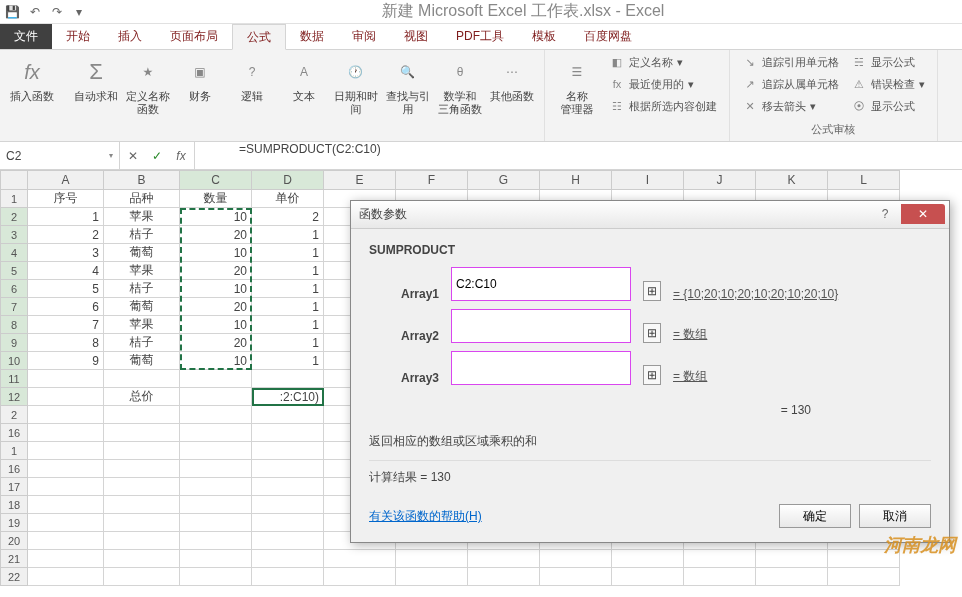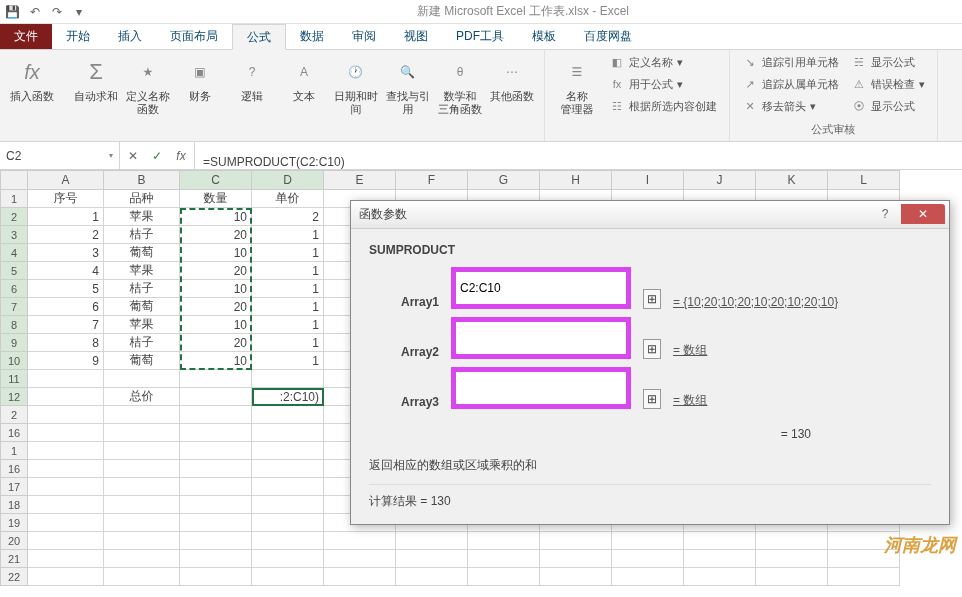--- a/index.html
+++ b/index.html
@@ -2,47 +2,47 @@
 <html><head>
 <meta charset="utf-8">
 <style>
 * { box-sizing: border-box; margin: 0; padding: 0; font-family: "Microsoft YaHei", "SimSun", Arial, sans-serif; }
 body { background: #fff; font-size: 12px; color: #444; overflow: hidden; width: 962px; height: 597px; position: relative; }
 
 
 .titlebar { height: 24px; background: #fff; border-bottom: 1px solid #e1e1e1; display: flex; align-items: center; padding: 0 4px; }
 .titlebar .qat { display: flex; gap: 4px; }
 .titlebar .qat-btn { width: 18px; height: 18px; display: flex; align-items: center; justify-content: center; color: #666; cursor: pointer; }
-.titlebar .title { flex: 1; text-align: center; color: #888; font-size: 12px; }
+.titlebar .title { flex: 1; text-align: center; color: #888; font-size: 16px; }
 
 
 .tabs { height: 26px; display: flex; align-items: stretch; background: #fff; border-bottom: 1px solid #d4d4d4; }
-.tab { padding: 0 14px; display: flex; align-items: center; color: #0c4a6e; cursor: pointer; font-size: 12px; }
-.tab.file { background: #7f1d1d; color: #fff; }
+.tab { padding: 0 14px; display: flex; align-items: center; color: #7f1d1d; cursor: pointer; font-size: 12px; }
+.tab.file { background: #404040; color: #fff; }
 .tab.active { background: #f3f3f3; border: 1px solid #d4d4d4; border-bottom: 1px solid #f3f3f3; margin-bottom: -1px; }
 
 
 .ribbon { height: 92px; background: #f3f3f3; border-bottom: 1px solid #d4d4d4; display: flex; }
 .rgroup { border-right: 1px solid #e0e0e0; padding: 2px 8px; display: flex; flex-direction: column; justify-content: space-between; }
 .rgroup .items { display: flex; gap: 4px; flex: 1; align-items: flex-start; }
 .rgroup .label { text-align: center; font-size: 11px; color: #666; padding: 2px 0; }
 .rbtn-lg { width: 48px; display: flex; flex-direction: column; align-items: center; gap: 2px; padding: 4px 2px; cursor: pointer; }
 .rbtn-lg .ic { width: 32px; height: 32px; color: #888; display: flex; align-items: center; justify-content: center; }
 .rbtn-lg .lbl { font-size: 11px; text-align: center; line-height: 1.2; }
 .rbtn-sm { display: flex; align-items: center; gap: 4px; padding: 2px 4px; cursor: pointer; font-size: 11px; color: #555; white-space: nowrap; }
 .rbtn-sm .ic { width: 16px; height: 16px; display: inline-flex; align-items: center; justify-content: center; color: #888; }
 .vstack { display: flex; flex-direction: column; gap: 2px; }
 
 
 .fbar { height: 28px; border-bottom: 1px solid #d4d4d4; display: flex; align-items: stretch; }
 .namebox { width: 120px; border-right: 1px solid #d4d4d4; display: flex; align-items: center; padding: 0 6px; position: relative; }
 .namebox::after { content: "▾"; position: absolute; right: 6px; color: #888; font-size: 8px; }
 .fbtns { display: flex; align-items: center; padding: 0 6px; gap: 10px; border-right: 1px solid #d4d4d4; }
 .fbtn { cursor: pointer; color: #666; width: 14px; text-align: center; }
-.finput { flex: 1; padding: 0 8px; display: flex; align-items: flex-end; font-family: "Consolas", monospace; }
+.finput { flex: 1; padding: 0 8px; display: flex; align-items: flex-start; font-family: "Consolas", monospace; margin-left: 36px; }
 
 
 .grid-wrap { position: relative; }
 .corner { width: 28px; height: 20px; background: #f0f0f0; border: 1px solid #ccc; position: absolute; left: 0; top: 0; }
 .colheads { position: absolute; left: 28px; top: 0; display: flex; }
 .ch { height: 20px; background: #f0f0f0; border: 1px solid #ccc; border-left: none; display: flex; align-items: center; justify-content: center; font-size: 12px; color: #555; }
 .ch.sel { background: #d8e8d8; }
 .rowheads { position: absolute; left: 0; top: 20px; }
 .rh { width: 28px; height: 18px; background: #f0f0f0; border: 1px solid #ccc; border-top: none; display: flex; align-items: center; justify-content: center; font-size: 11px; color: #555; }
 .rh.sel { background: #d8e8d8; }
@@ -56,21 +56,21 @@
 
 
 .dialog { position: absolute; background: #f0f0f0; border: 1px solid #888; box-shadow: 2px 2px 10px rgba(0,0,0,.3); }
 .dlg-title { height: 28px; background: linear-gradient(#fff,#e8e8e8); border-bottom: 1px solid #ccc; display: flex; align-items: center; padding: 0 8px; font-size: 12px; position: relative; }
 .dlg-close { position: absolute; right: 4px; top: 3px; width: 44px; height: 20px; background: #c75050; color: #fff; display: flex; align-items: center; justify-content: center; border-radius: 0 3px 0 0; cursor: pointer; }
 .dlg-help { position: absolute; right: 52px; top: 3px; width: 24px; height: 20px; display: flex; align-items: center; justify-content: center; color: #666; cursor: pointer; }
 .dlg-body { padding: 14px 18px; font-size: 12px; }
 .fname { font-weight: bold; margin-bottom: 10px; }
 .argrow { display: flex; align-items: flex-end; margin-bottom: 8px; gap: 12px; }
 .argrow .alabel { width: 70px; text-align: right; font-weight: bold; }
-.argrow input { width: 180px; height: 20px; border: 5px solid #d946ef; padding: 16px 4px; font-size: 12px; }
+.argrow input { width: 180px; height: 20px; border: 1px solid #d946ef; padding: 16px 4px; font-size: 12px; }
 .argrow .refbtn { width: 18px; height: 20px; border: 1px solid #999; background: #f8f8f8; display: flex; align-items: center; justify-content: center; cursor: pointer; }
 .argrow .aval { color: #555; text-decoration: underline; }
 .desc { margin: 16px 0 10px; }
 .argdesc { text-align: center; margin: 10px 0 20px; line-height: 1.4; }
 .result-row { border-top: 1px solid #ddd; padding-top: 10px; display: flex; justify-content: space-between; align-items: center; }
 .help-link { color: #0066cc; text-decoration: underline; cursor: pointer; }
 .dlg-btns { display: flex; gap: 8px; }
 .dlg-btn { min-width: 72px; height: 24px; border: 1px solid #999; background: linear-gradient(#fff,#e8e8e8); cursor: pointer; font-size: 12px; }
 
 .watermark { position: absolute; right: 6px; bottom: 40px; color: #d89020; font-size: 18px; font-style: italic; font-weight: bold; opacity: .85; pointer-events: none; }
@@ -155,21 +155,21 @@
   </div>
   <div class="rgroup">
     <div class="items">
       <div class="rbtn-lg">
           <div class="ic">☰</div>
           <div class="lbl" style="white-space:pre-line">名称
 管理器</div>
         </div>
       <div class="vstack">
         <div class="rbtn-sm"><span class="ic">◧</span><span>定义名称</span> ▾</div>
-        <div class="rbtn-sm"><span class="ic">fx</span><span>用于公式</span> ▾</div>
+        <div class="rbtn-sm"><span class="ic">fx</span><span>最近使用的</span> ▾</div>
         <div class="rbtn-sm">
             <span class="ic">☷</span>
             <span>根据所选内容创建</span>
           </div>
       </div>
     </div>
   </div>
   <div class="rgroup">
     <div class="items">
       <div class="vstack">
@@ -598,16 +598,23 @@
         <div class="argrow">
           <span class="alabel">Array3</span>
   <input value="" style="">
   <span class="refbtn">⊞</span>
   <span class="aval">= 数组</span>
         </div>
       </div>
     <div style="text-align:right;padding-right:120px;margin:18px 0 6px">= 130</div>
     <div class="desc">返回相应的数组或区域乘积的和</div>
     <div style="border-top:1px solid #ddd;padding-top:8px">计算结果 =   130</div>
+    <div class="result-row" style="border:none;margin-top:8px">
+      <span class="help-link">有关该函数的帮助(H)</span>
+      <div class="dlg-btns">
+        <button class="dlg-btn">确定</button>
+        <button class="dlg-btn">取消</button>
+      </div>
+    </div>
   </div>
 </div>
 
 <div class="watermark">河南龙网</div>
 
 </body></html>

